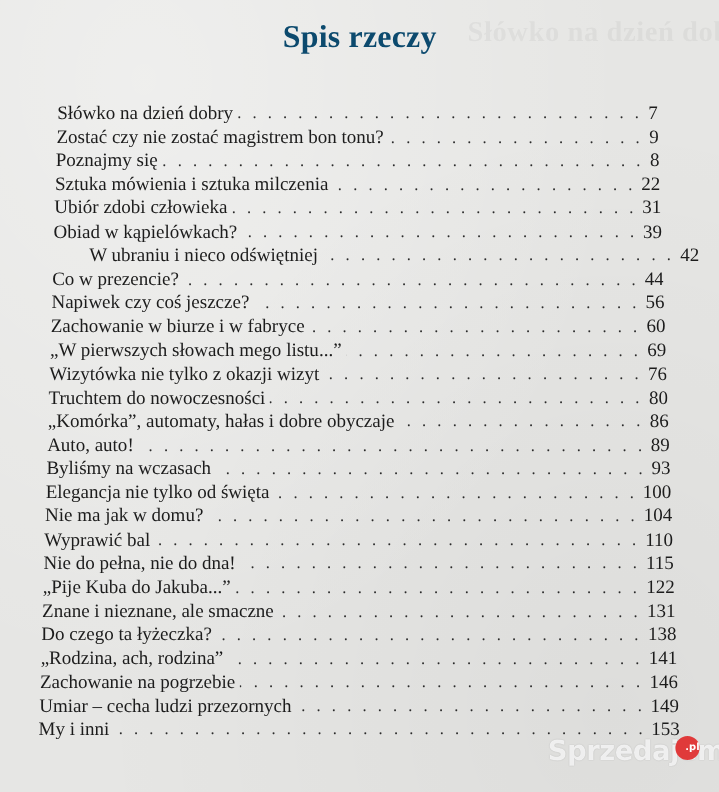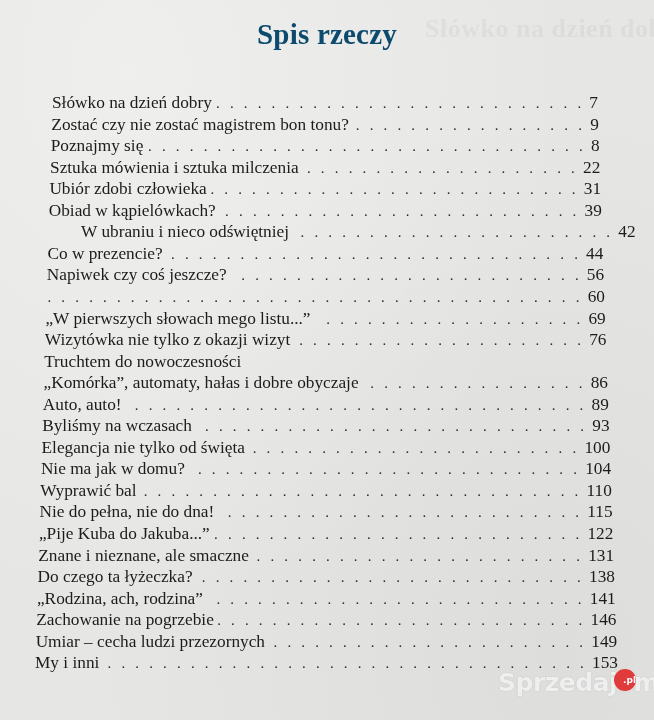--- a/index.html
+++ b/index.html
@@ -153,34 +153,35 @@
         <span class="label">Co w prezencie?</span>
         <span class="leader">. . . . . . . . . . . . . . . . . . . . . . . . . . . . . . . . . . . . . . . . . . . . . . . . . . . . . . . . . . . . . . . . . . . . . . . . . . . . . . .</span>
         <span class="page-num">44</span>
       </div>
       <div class="entry" style="top: 174.4px; left: 46.7692px; width: 557.385px;">
         <span class="label">Napiwek czy coś jeszcze?</span>
         <span class="leader">. . . . . . . . . . . . . . . . . . . . . . . . . . . . . . . . . . . . . . . . . . . . . . . . . . . . . . . . . . . . . . . . . . . . . . . . . . . . . . .</span>
         <span class="page-num">56</span>
       </div>
       <div class="entry" style="top: 195.95px; left: 46.1154px; width: 558.808px;">
+        <span class="label">Zachowanie w biurze i w fabryce</span>
         <span class="leader">. . . . . . . . . . . . . . . . . . . . . . . . . . . . . . . . . . . . . . . . . . . . . . . . . . . . . . . . . . . . . . . . . . . . . . . . . . . . . . .</span>
         <span class="page-num">60</span>
       </div>
       <div class="entry" style="top: 217.5px; left: 45.4615px; width: 560.231px;">
         <span class="label">„W pierwszych słowach mego listu...”</span>
         <span class="leader">. . . . . . . . . . . . . . . . . . . . . . . . . . . . . . . . . . . . . . . . . . . . . . . . . . . . . . . . . . . . . . . . . . . . . . . . . . . . . . .</span>
         <span class="page-num">69</span>
       </div>
       <div class="entry" style="top: 239.05px; left: 44.8077px; width: 561.654px;">
         <span class="label">Wizytówka nie tylko z okazji wizyt</span>
         <span class="leader">. . . . . . . . . . . . . . . . . . . . . . . . . . . . . . . . . . . . . . . . . . . . . . . . . . . . . . . . . . . . . . . . . . . . . . . . . . . . . . .</span>
         <span class="page-num">76</span>
       </div>
-      <div class="entry" style="top: 260.6px; left: 44.1538px; width: 563.077px; flex-direction: column;">
+      <div class="entry" style="top: 260.6px; left: 44.1538px; width: 563.077px;">
         <span class="label">Truchtem do nowoczesności</span>
         <span class="leader">. . . . . . . . . . . . . . . . . . . . . . . . . . . . . . . . . . . . . . . . . . . . . . . . . . . . . . . . . . . . . . . . . . . . . . . . . . . . . . .</span>
         <span class="page-num">80</span>
       </div>
       <div class="entry" style="top: 282.15px; left: 43.5px; width: 564.5px;">
         <span class="label">„Komórka”, automaty, hałas i dobre obyczaje</span>
         <span class="leader">. . . . . . . . . . . . . . . . . . . . . . . . . . . . . . . . . . . . . . . . . . . . . . . . . . . . . . . . . . . . . . . . . . . . . . . . . . . . . . .</span>
         <span class="page-num">86</span>
       </div>
       <div class="entry" style="top: 303.7px; left: 42.8462px; width: 565.923px;">

